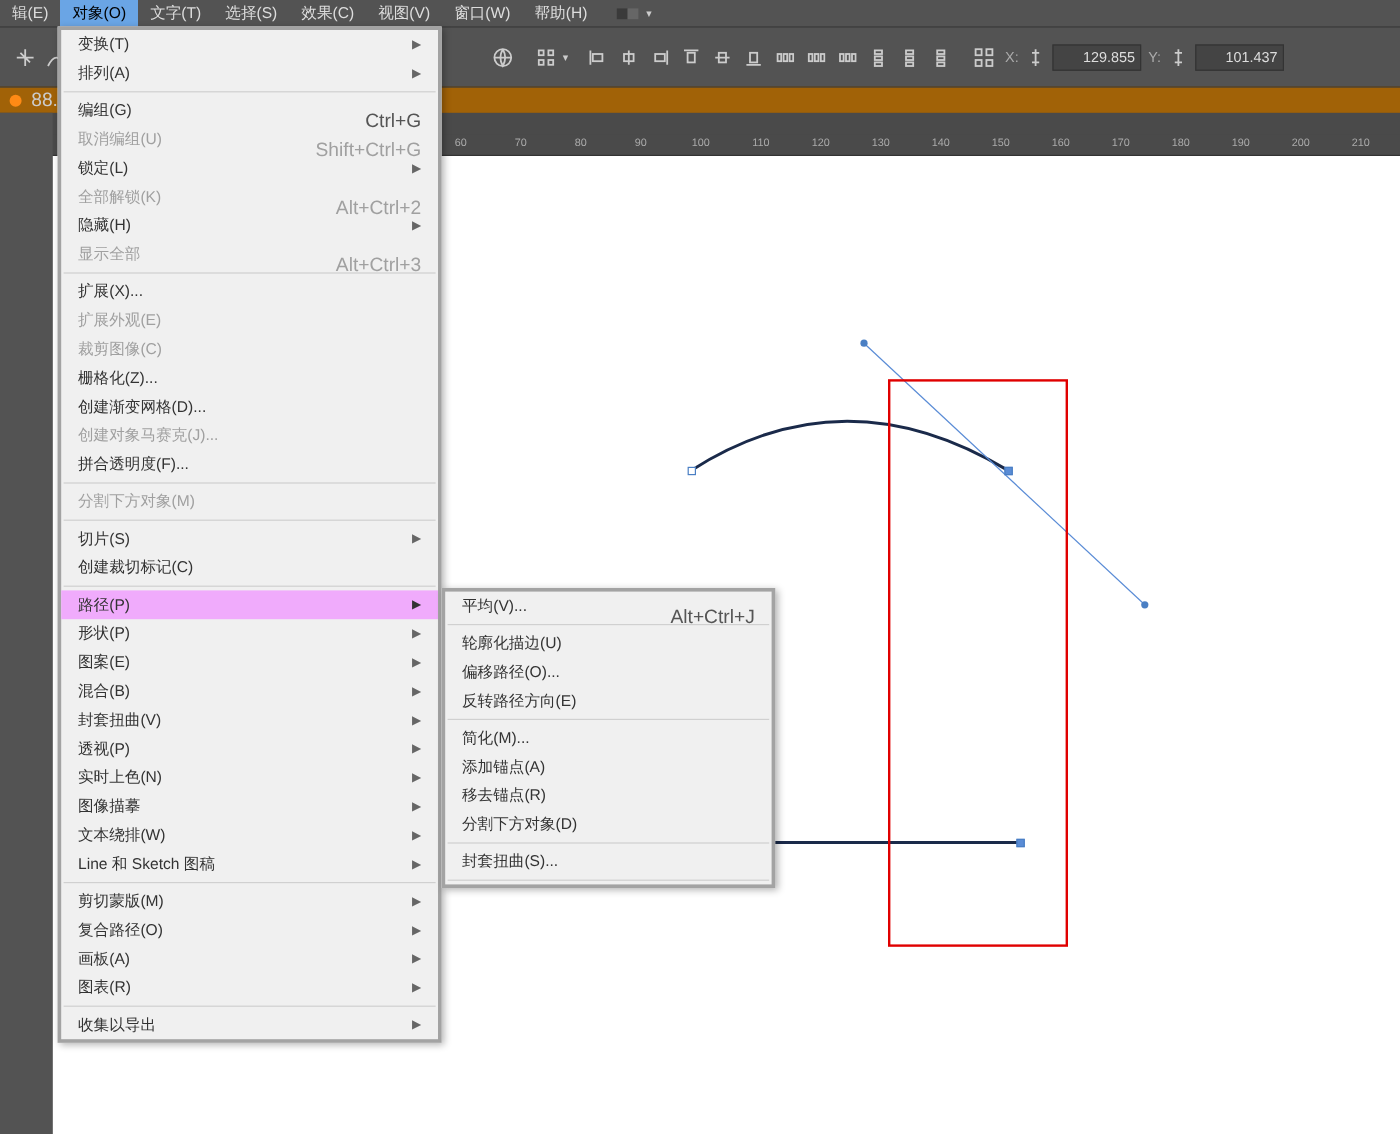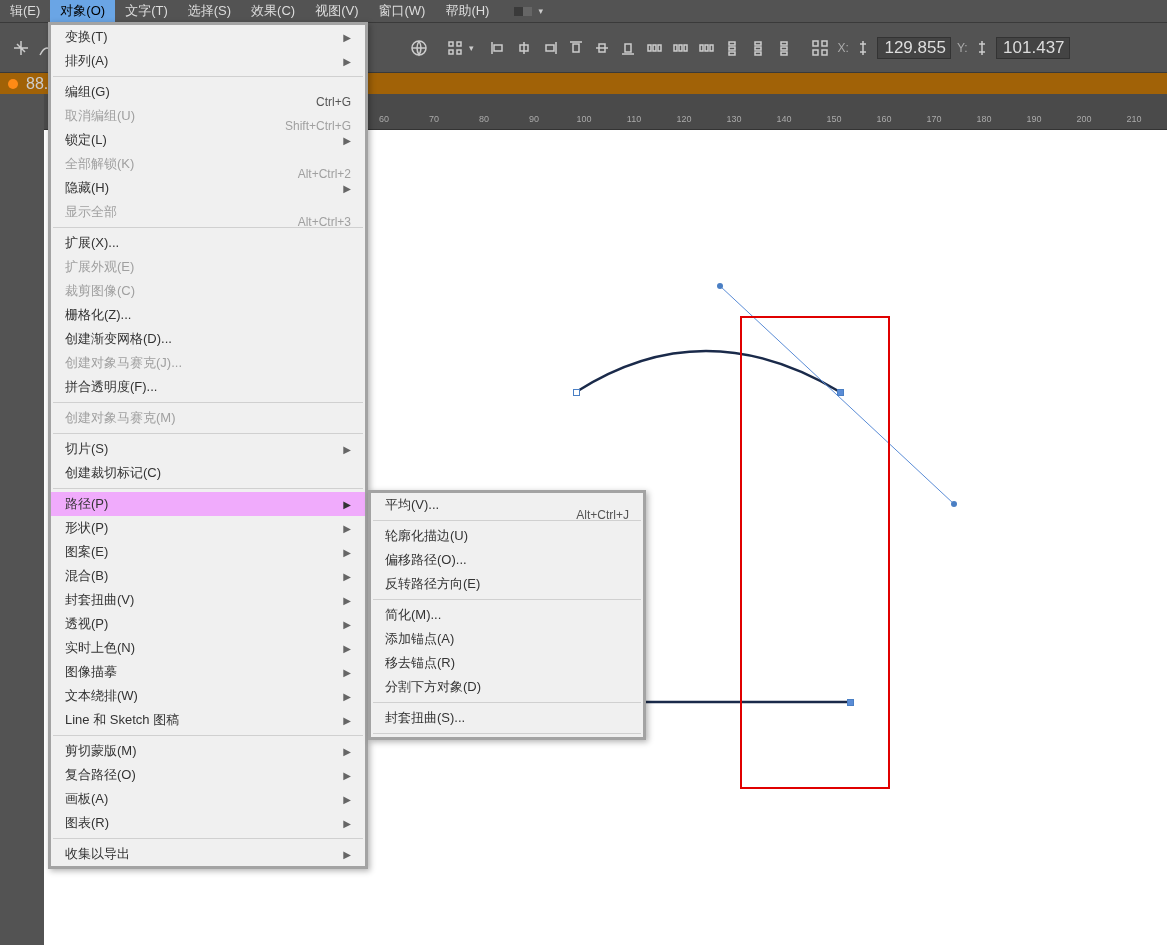--- a/index.html
+++ b/index.html
@@ -11,21 +11,21 @@
 .menubar-ext { margin-left: 15px; display: flex; align-items: center; gap: 6px; }
 .color-squares { display: flex; }
 .sq { width: 9px; height: 9px; }
 .dropdown-arrow { font-size: 9px; color: #ccc; }
 
 .toolbar { height: 50px; background: #535353; display: flex; align-items: center; padding: 0 6px; gap: 6px; border-top: 1px solid #3a3a3a; }
 .tool-icon { width: 24px; height: 24px; display: flex; align-items: center; justify-content: center; color: #ccc; }
 .tool-group { display: flex; gap: 2px; align-items: center; padding: 0 3px; }
 .tb-svg { stroke: #ccc; fill: none; stroke-width: 1.5; }
 .coord-label { color: #aaa; font-size: 12px; margin-left: 4px; }
-.coord-input { width: 74px; height: 22px; background: #444; border: 1px solid #333; color: #ddd; font-size: 17px; text-align: right; padding: 0 4px; }
+.coord-input { width: 74px; height: 22px; background: #444; border: 1px solid #333; color: #ddd; font-size: 12px; text-align: right; padding: 0 4px; }
 
 .infobar { height: 22px; background: #a16207; display: flex; align-items: center; font-size: 16px; color: #ccc; padding: 0 8px; border-top: 1px solid #3a3a3a; }
 .infobar .zoom { margin-left: 8px; }
 
 .ruler-h { position: absolute; left: 44px; top: 112px; right: 0; height: 18px; background: #4a4a4a; border-bottom: 1px solid #333; font-size: 9px; color: #aaa; overflow: hidden; }
 .ruler-tick { position: absolute; top: 2px; transform: translateX(-50%); }
 
 .left-tools { position: absolute; left: 0; top: 94px; width: 44px; bottom: 0; background: #535353; }
 
 .canvas-area { position: absolute; left: 44px; top: 130px; right: 0; bottom: 0; background: #fff; }
@@ -37,21 +37,21 @@
 .handle { position: absolute; width: 7px; height: 7px; background: #fff; border: 1.5px solid #4a7fc4; }
 .handle.dot { border-radius: 50%; background: #4a7fc4; width: 6px; height: 6px; border: none; }
 
 .menu { position: absolute; background: #f0f0f0; border: 3px solid #a3a3a3; box-shadow: 2px 2px 6px rgba(0,0,0,0.3); font-size: 13px; color: #333; }
 .menu-item { display: flex; justify-content: space-between; align-items: center; padding: 3px 14px; height: 24px; cursor: default; }
 .menu-item.highlighted { background: #f0abfc; }
 .menu-item.disabled { color: #a0a0a0; }
 .menu-sep { height: 1px; background: #d0d0d0; margin: 3px 2px; }
 .menu-arrow { font-size: 10px; color: #666; }
 .menu-item.highlighted .menu-arrow { color: #333; }
-.menu-shortcut { color: #555; font-size: 12px; margin-top: 19px; }
+.menu-shortcut { color: #555; font-size: 16px; margin-top: 19px; }
 .menu-item.disabled .menu-shortcut { color: #a0a0a0; }
 </style>
 </head>
 <body>
 
 <div class="menubar">
   <div id="menubar-items" style="display: contents;"><div class="menubar-item">辑(E)</div><div class="menubar-item active">对象(O)</div><div class="menubar-item">文字(T)</div><div class="menubar-item">选择(S)</div><div class="menubar-item">效果(C)</div><div class="menubar-item">视图(V)</div><div class="menubar-item">窗口(W)</div><div class="menubar-item">帮助(H)</div></div>
   <div class="menubar-ext">
     <div class="color-squares">
       <div class="sq" style="background:#3a3a3a"></div>
@@ -298,21 +298,21 @@
       <span>创建渐变网格(D)...</span>
     </div>
     <div class="menu-item disabled">
       <span>创建对象马赛克(J)...</span>
     </div>
     <div class="menu-item">
       <span>拼合透明度(F)...</span>
     </div>
     <div class="menu-sep"></div>
     <div class="menu-item disabled">
-      <span>创建对象马赛克(M)</span>
+      <span>分割下方对象(M)</span>
     </div>
     <div class="menu-sep"></div>
     <div class="menu-item">
       <span>切片(S)</span>
       <span class="menu-arrow">▶</span>
     </div>
     <div class="menu-item">
       <span>创建裁切标记(C)</span>
     </div>
     <div class="menu-sep"></div>

